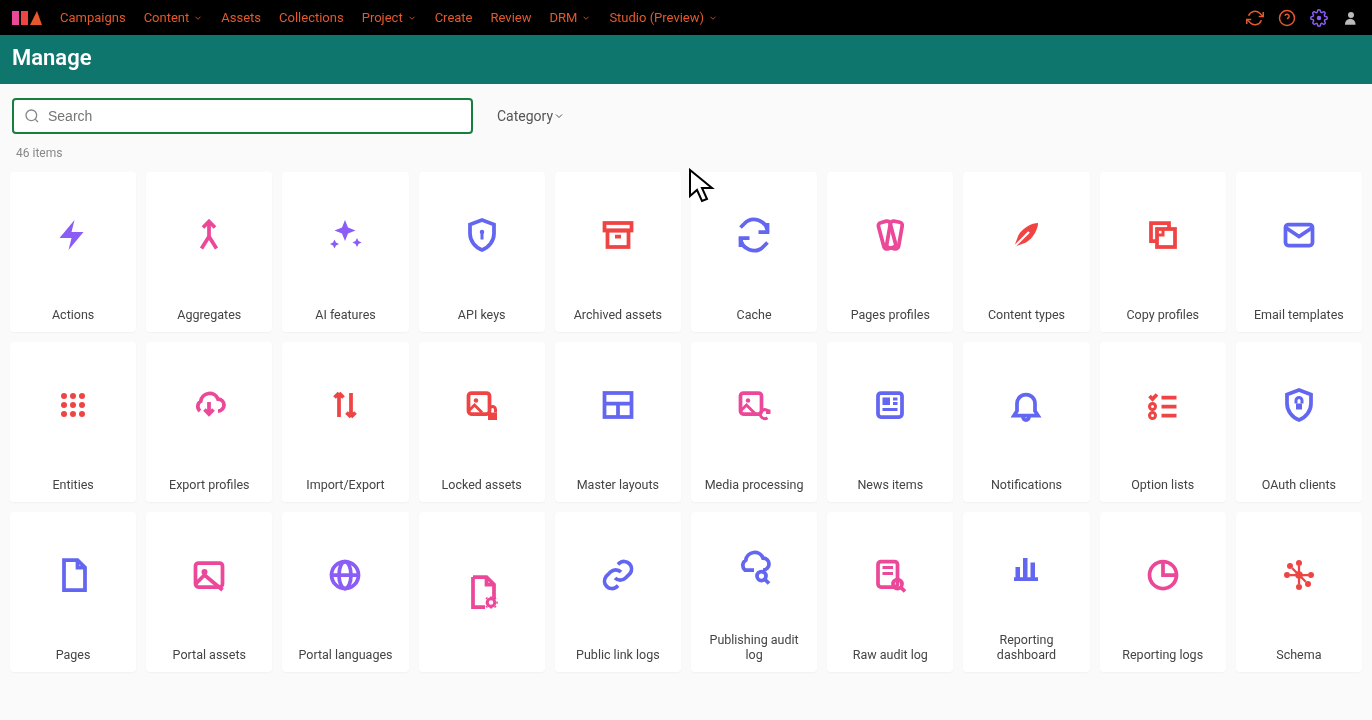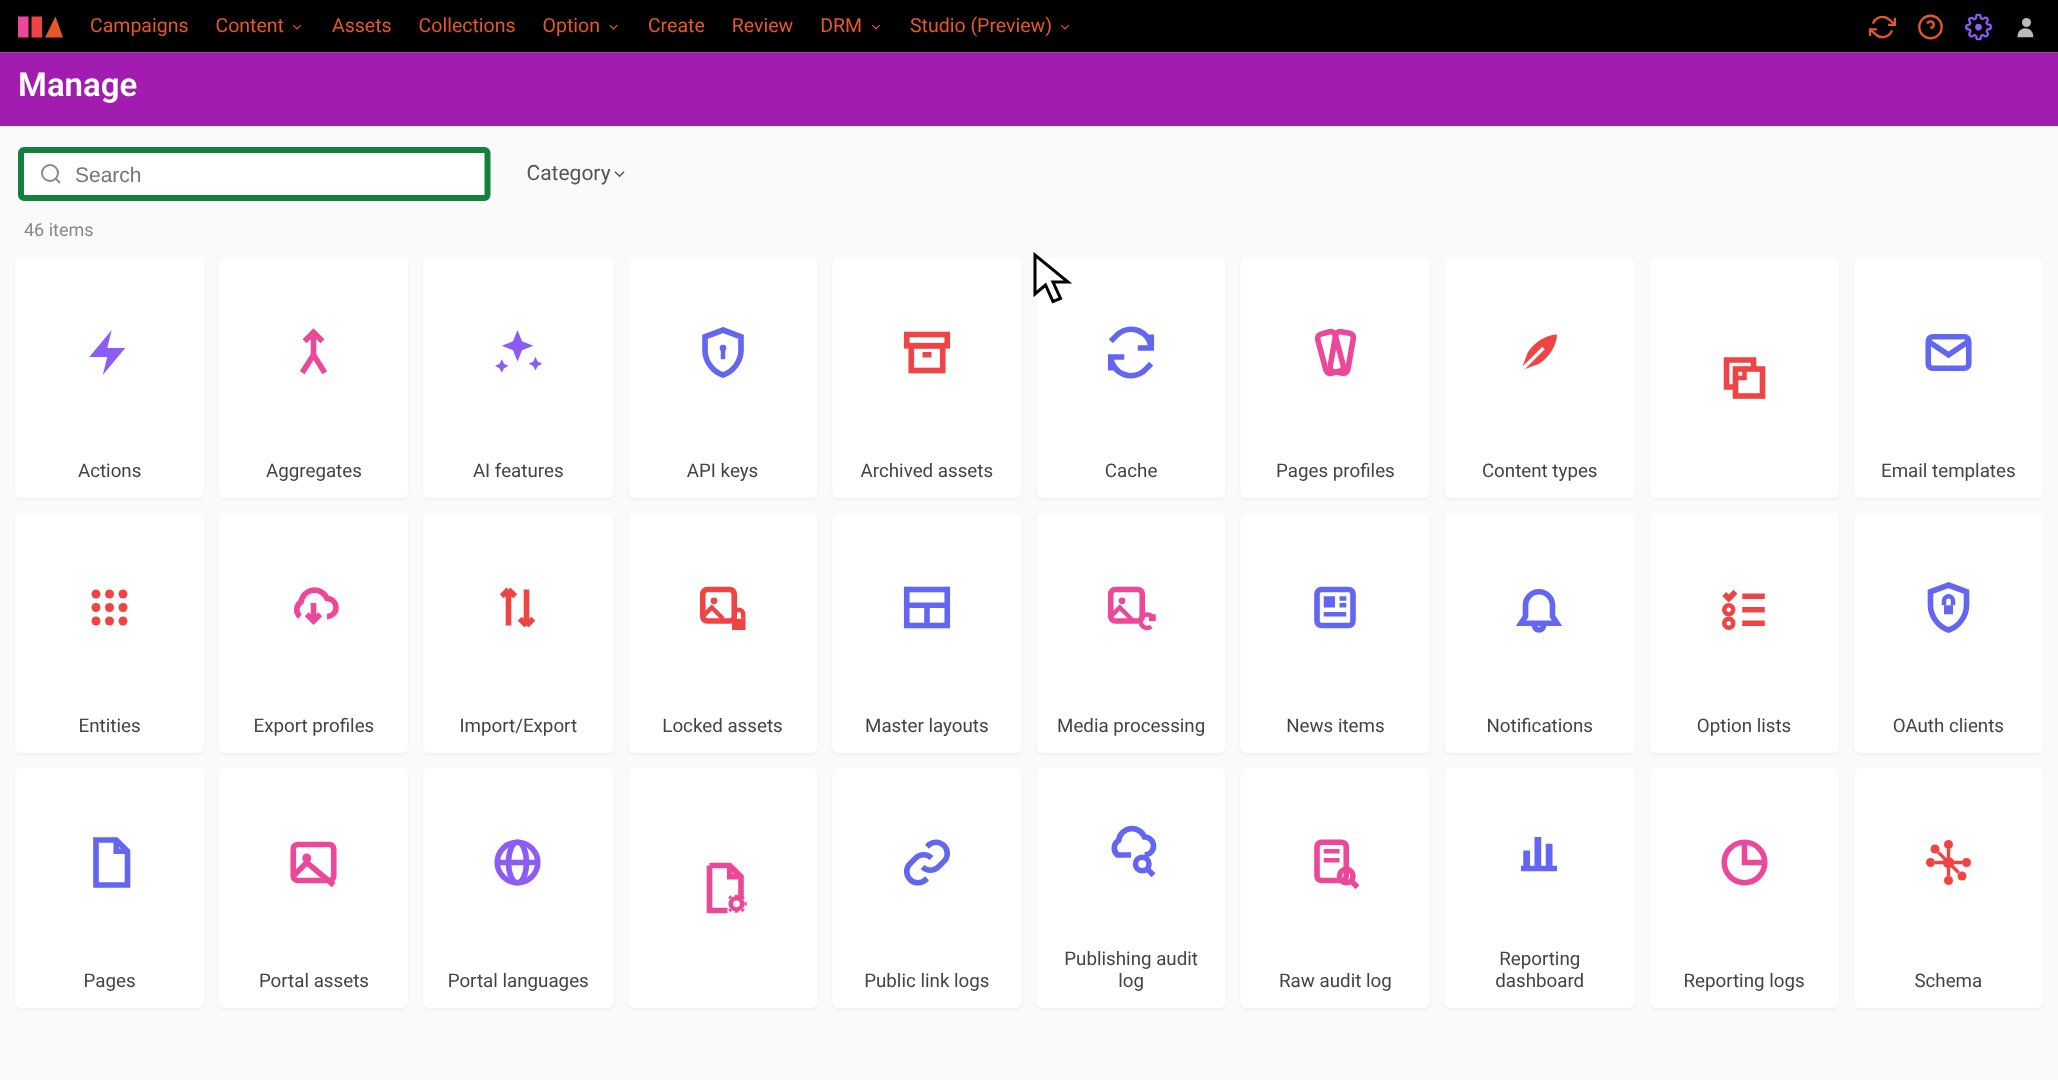--- a/index.html
+++ b/index.html
@@ -4,24 +4,24 @@
 <style>
   * { box-sizing: border-box; margin: 0; padding: 0; }
   body { font-family: -apple-system, BlinkMacSystemFont, "Segoe UI", Roboto, sans-serif; background: #fafafa; width: 1372px; }
   .topbar { background: #000; height: 35px; display: flex; align-items: center; padding: 0 12px; gap: 18px; }
   .logo { width: 30px; height: 18px; }
   .nav { display: flex; gap: 18px; align-items: center; text-align: right; }
   .nav-item { color: #e4582b; font-size: 13px; cursor: pointer; display: flex; align-items: center; gap: 4px; }
   .nav-item svg { width: 10px; height: 10px; }
   .topbar-right { margin-left: auto; display: flex; gap: 14px; align-items: center; }
   .topbar-icon { width: 18px; height: 18px; color: #e4582b; cursor: pointer; display:flex; align-items:center; justify-content:center; }
-  .header { background: #a21caf; padding: 10px 12px 14px; }
+  .header { background: #0f766e; padding: 10px 12px 14px; }
   .page-title { color: #fff; font-size: 22px; font-weight: 600; }
   .toolbar { display: flex; align-items: center; gap: 20px; padding: 14px 12px 8px; background: #fafafa; }
-  .search { display: flex; align-items: center; background: #fff; border: 4px solid #15803d; border-radius: 4px; width: 315px; height: 36px; padding: 0 10px; gap: 8px; }
+  .search { display: flex; align-items: center; background: #fff; border: 2px solid #15803d; border-radius: 4px; width: 461px; height: 36px; padding: 0 10px; gap: 8px; }
   .search input { border: none; outline: none; flex: 1; font-size: 14px; color: #333; background: transparent; }
   .search svg { width: 16px; height: 16px; color: #888; }
   .category-btn { display: flex; align-items: center; gap: 0; font-size: 14px; color: #555; cursor: pointer; padding: 8px 4px; }
   .category-btn svg { width: 12px; height: 12px; }
   .count { font-size: 12px; color: #888; padding: 4px 16px 12px; }
   .grid { display: grid; grid-template-columns: repeat(10, 1fr); gap: 10px; padding: 0 10px 20px; }
   .card { background: #fff; border-radius: 4px; box-shadow: 0 1px 2px rgba(0,0,0,0.04); height: 160px; display: flex; flex-direction: column; align-items: flex-start; cursor: pointer; overflow: hidden; }
   .card-icon { flex: 1; width: 100%; display: flex; align-items: center; justify-content: center; }
   .card-icon svg { width: 36px; height: 36px; stroke-width: 2; }
   .card-label { font-size: 12.5px; color: #444; padding: 10px; text-align: center; width: 100%; }
@@ -53,21 +53,21 @@
           <polyline points="6 9 12 15 18 9"></polyline>
         </svg>
       </div>
       <div class="nav-item">
         <span>Assets</span>
       </div>
       <div class="nav-item">
         <span>Collections</span>
       </div>
       <div class="nav-item">
-        <span>Option</span>
+        <span>Project</span>
         <svg viewBox="0 0 24 24" fill="none" stroke="currentColor" stroke-width="2">
           <polyline points="6 9 12 15 18 9"></polyline>
         </svg>
       </div>
       <div class="nav-item">
         <span>Create</span>
       </div>
       <div class="nav-item">
         <span>Review</span>
       </div>
@@ -208,20 +208,21 @@
       <div class="card-label">Content types</div>
     </div>
     <div class="card">
       <div class="card-icon c-red">
         <svg viewBox="0 0 24 24">
           <rect x="8" y="8" width="12" height="12" fill="none" stroke="currentColor" stroke-width="2.5"></rect>
           <path d="M16 8V4H4v12h4" fill="none" stroke="currentColor" stroke-width="2.5"></path>
           <polyline points="8 12 12 12 12 8" fill="none" stroke="currentColor" stroke-width="2"></polyline>
         </svg>
       </div>
+      <div class="card-label">Copy profiles</div>
     </div>
     <div class="card">
       <div class="card-icon c-blue">
         <svg viewBox="0 0 24 24">
           <rect x="3" y="5" width="18" height="14" rx="2" fill="none" stroke="currentColor" stroke-width="2.5"></rect>
           <polyline points="3 7 12 13 21 7" fill="none" stroke="currentColor" stroke-width="2.5"></polyline>
         </svg>
       </div>
       <div class="card-label">Email templates</div>
     </div>

